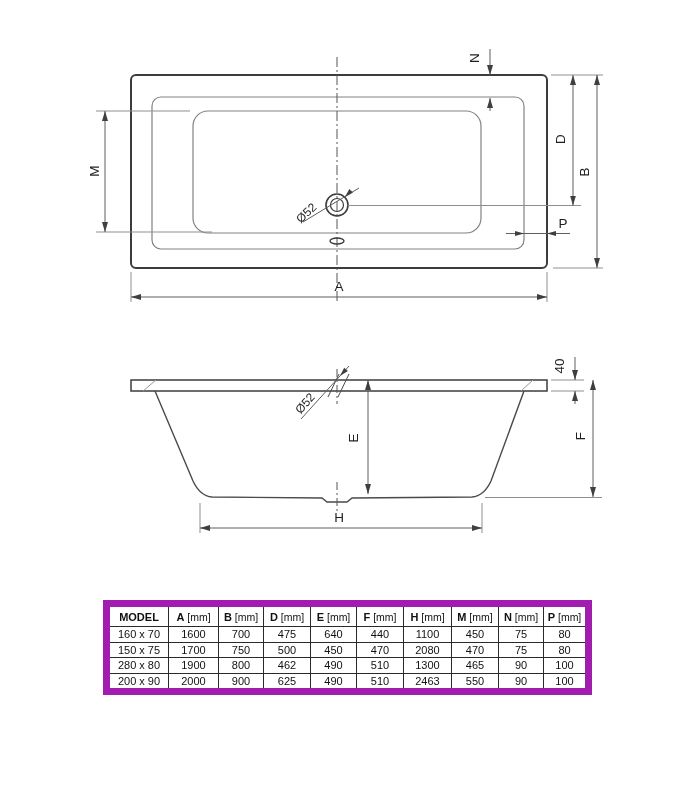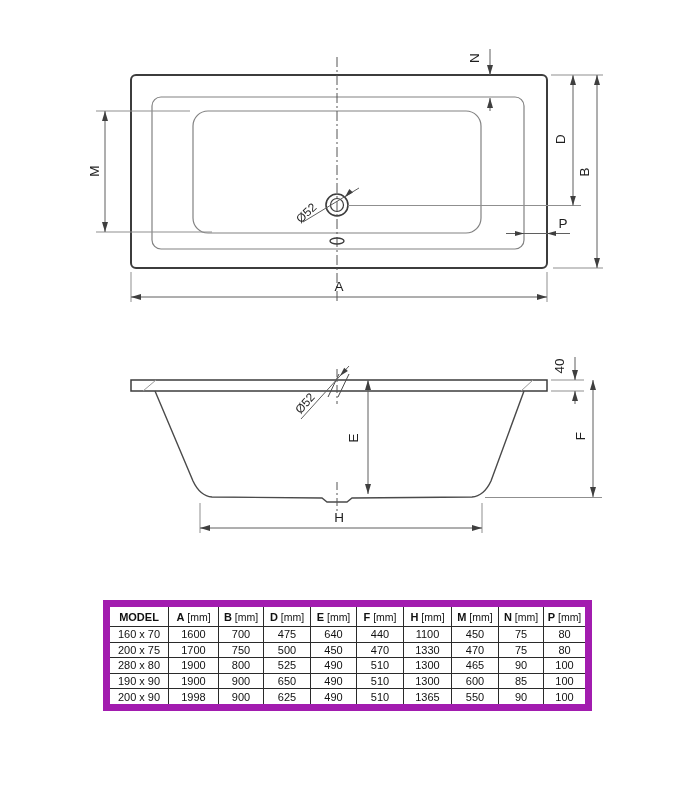--- a/index.html
+++ b/index.html
@@ -171,63 +171,51 @@
             <td>700</td>
             <td>475</td>
             <td>640</td>
             <td>440</td>
             <td>1100</td>
             <td>450</td>
             <td>75</td>
             <td>80</td>
           </tr>
           <tr>
-            <td>200 x 75</td>
+            <td>150 x 75</td>
             <td>1700</td>
             <td>750</td>
             <td>500</td>
             <td>450</td>
             <td>470</td>
-            <td>1330</td>
+            <td>2080</td>
             <td>470</td>
             <td>75</td>
             <td>80</td>
           </tr>
           <tr>
             <td>280 x 80</td>
             <td>1900</td>
             <td>800</td>
-            <td>525</td>
+            <td>462</td>
             <td>490</td>
             <td>510</td>
             <td>1300</td>
             <td>465</td>
             <td>90</td>
             <td>100</td>
           </tr>
           <tr>
-            <td>190 x 90</td>
-            <td>1900</td>
-            <td>900</td>
-            <td>650</td>
-            <td>490</td>
-            <td>510</td>
-            <td>1300</td>
-            <td>600</td>
-            <td>85</td>
-            <td>100</td>
-          </tr>
-          <tr>
             <td>200 x 90</td>
-            <td>1998</td>
+            <td>2000</td>
             <td>900</td>
             <td>625</td>
             <td>490</td>
             <td>510</td>
-            <td>1365</td>
+            <td>2463</td>
             <td>550</td>
             <td>90</td>
             <td>100</td>
           </tr>
         </tbody>
     </table>
   </div>
 
 </div>
 

